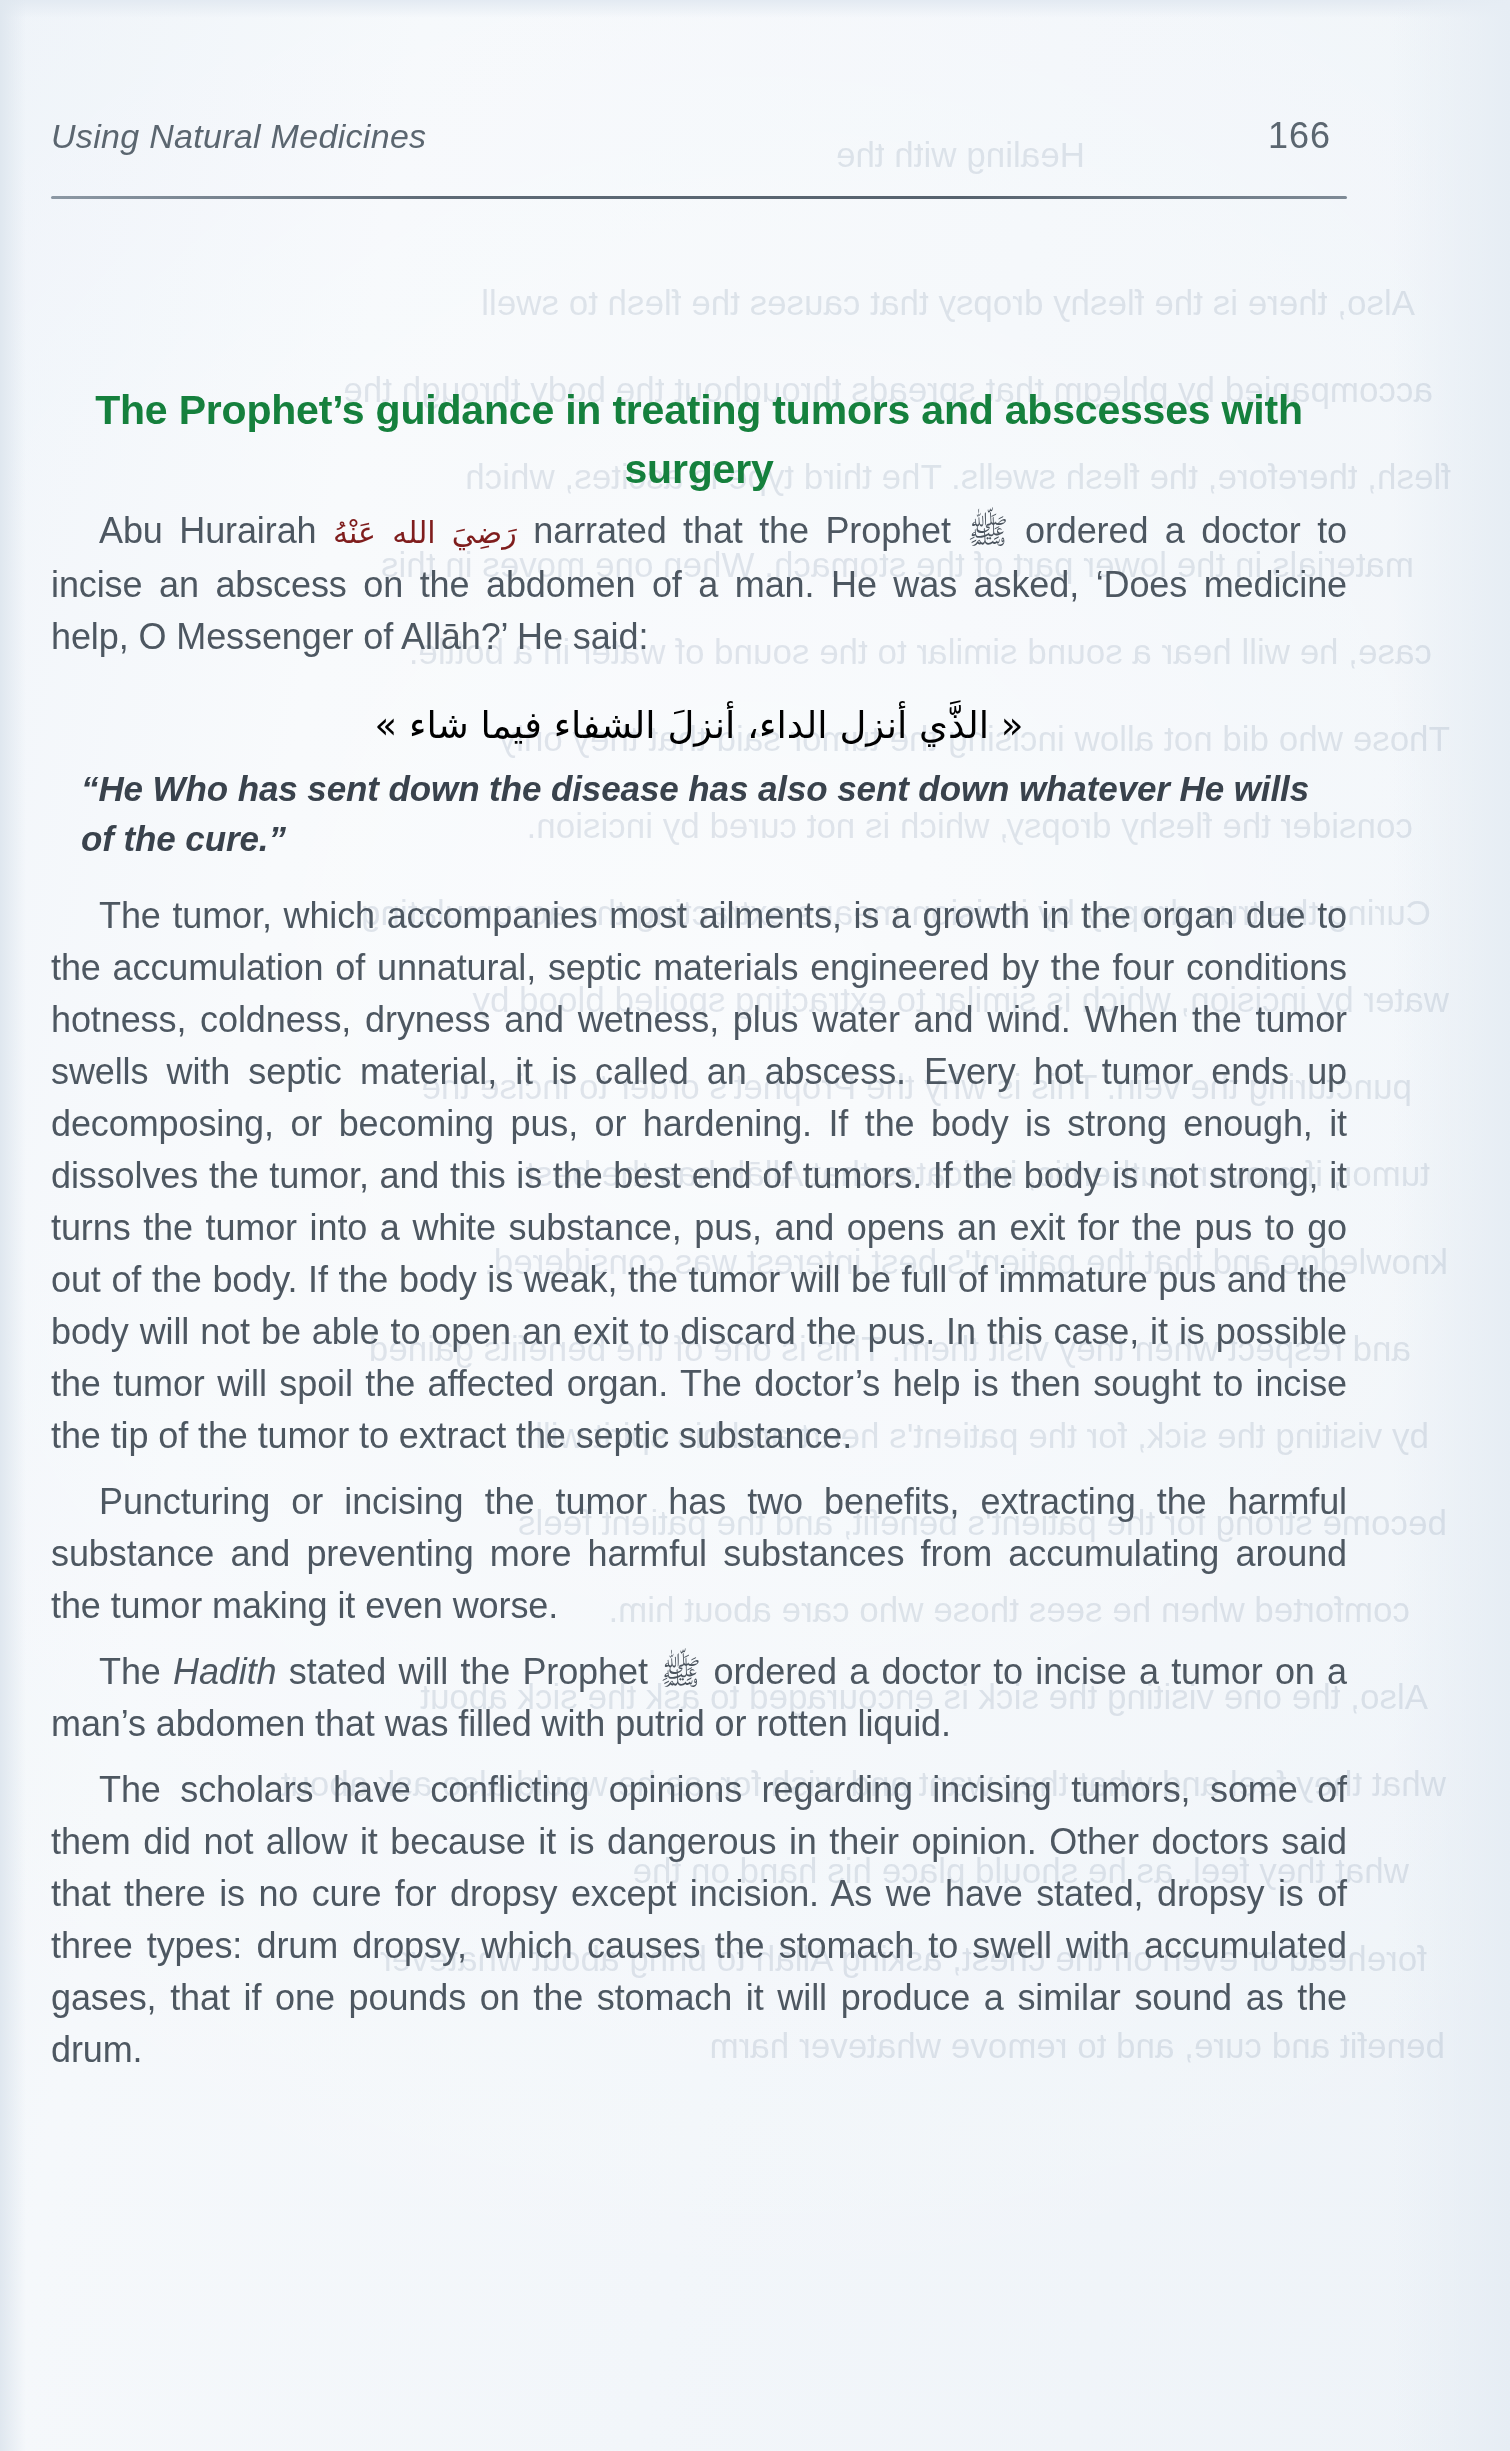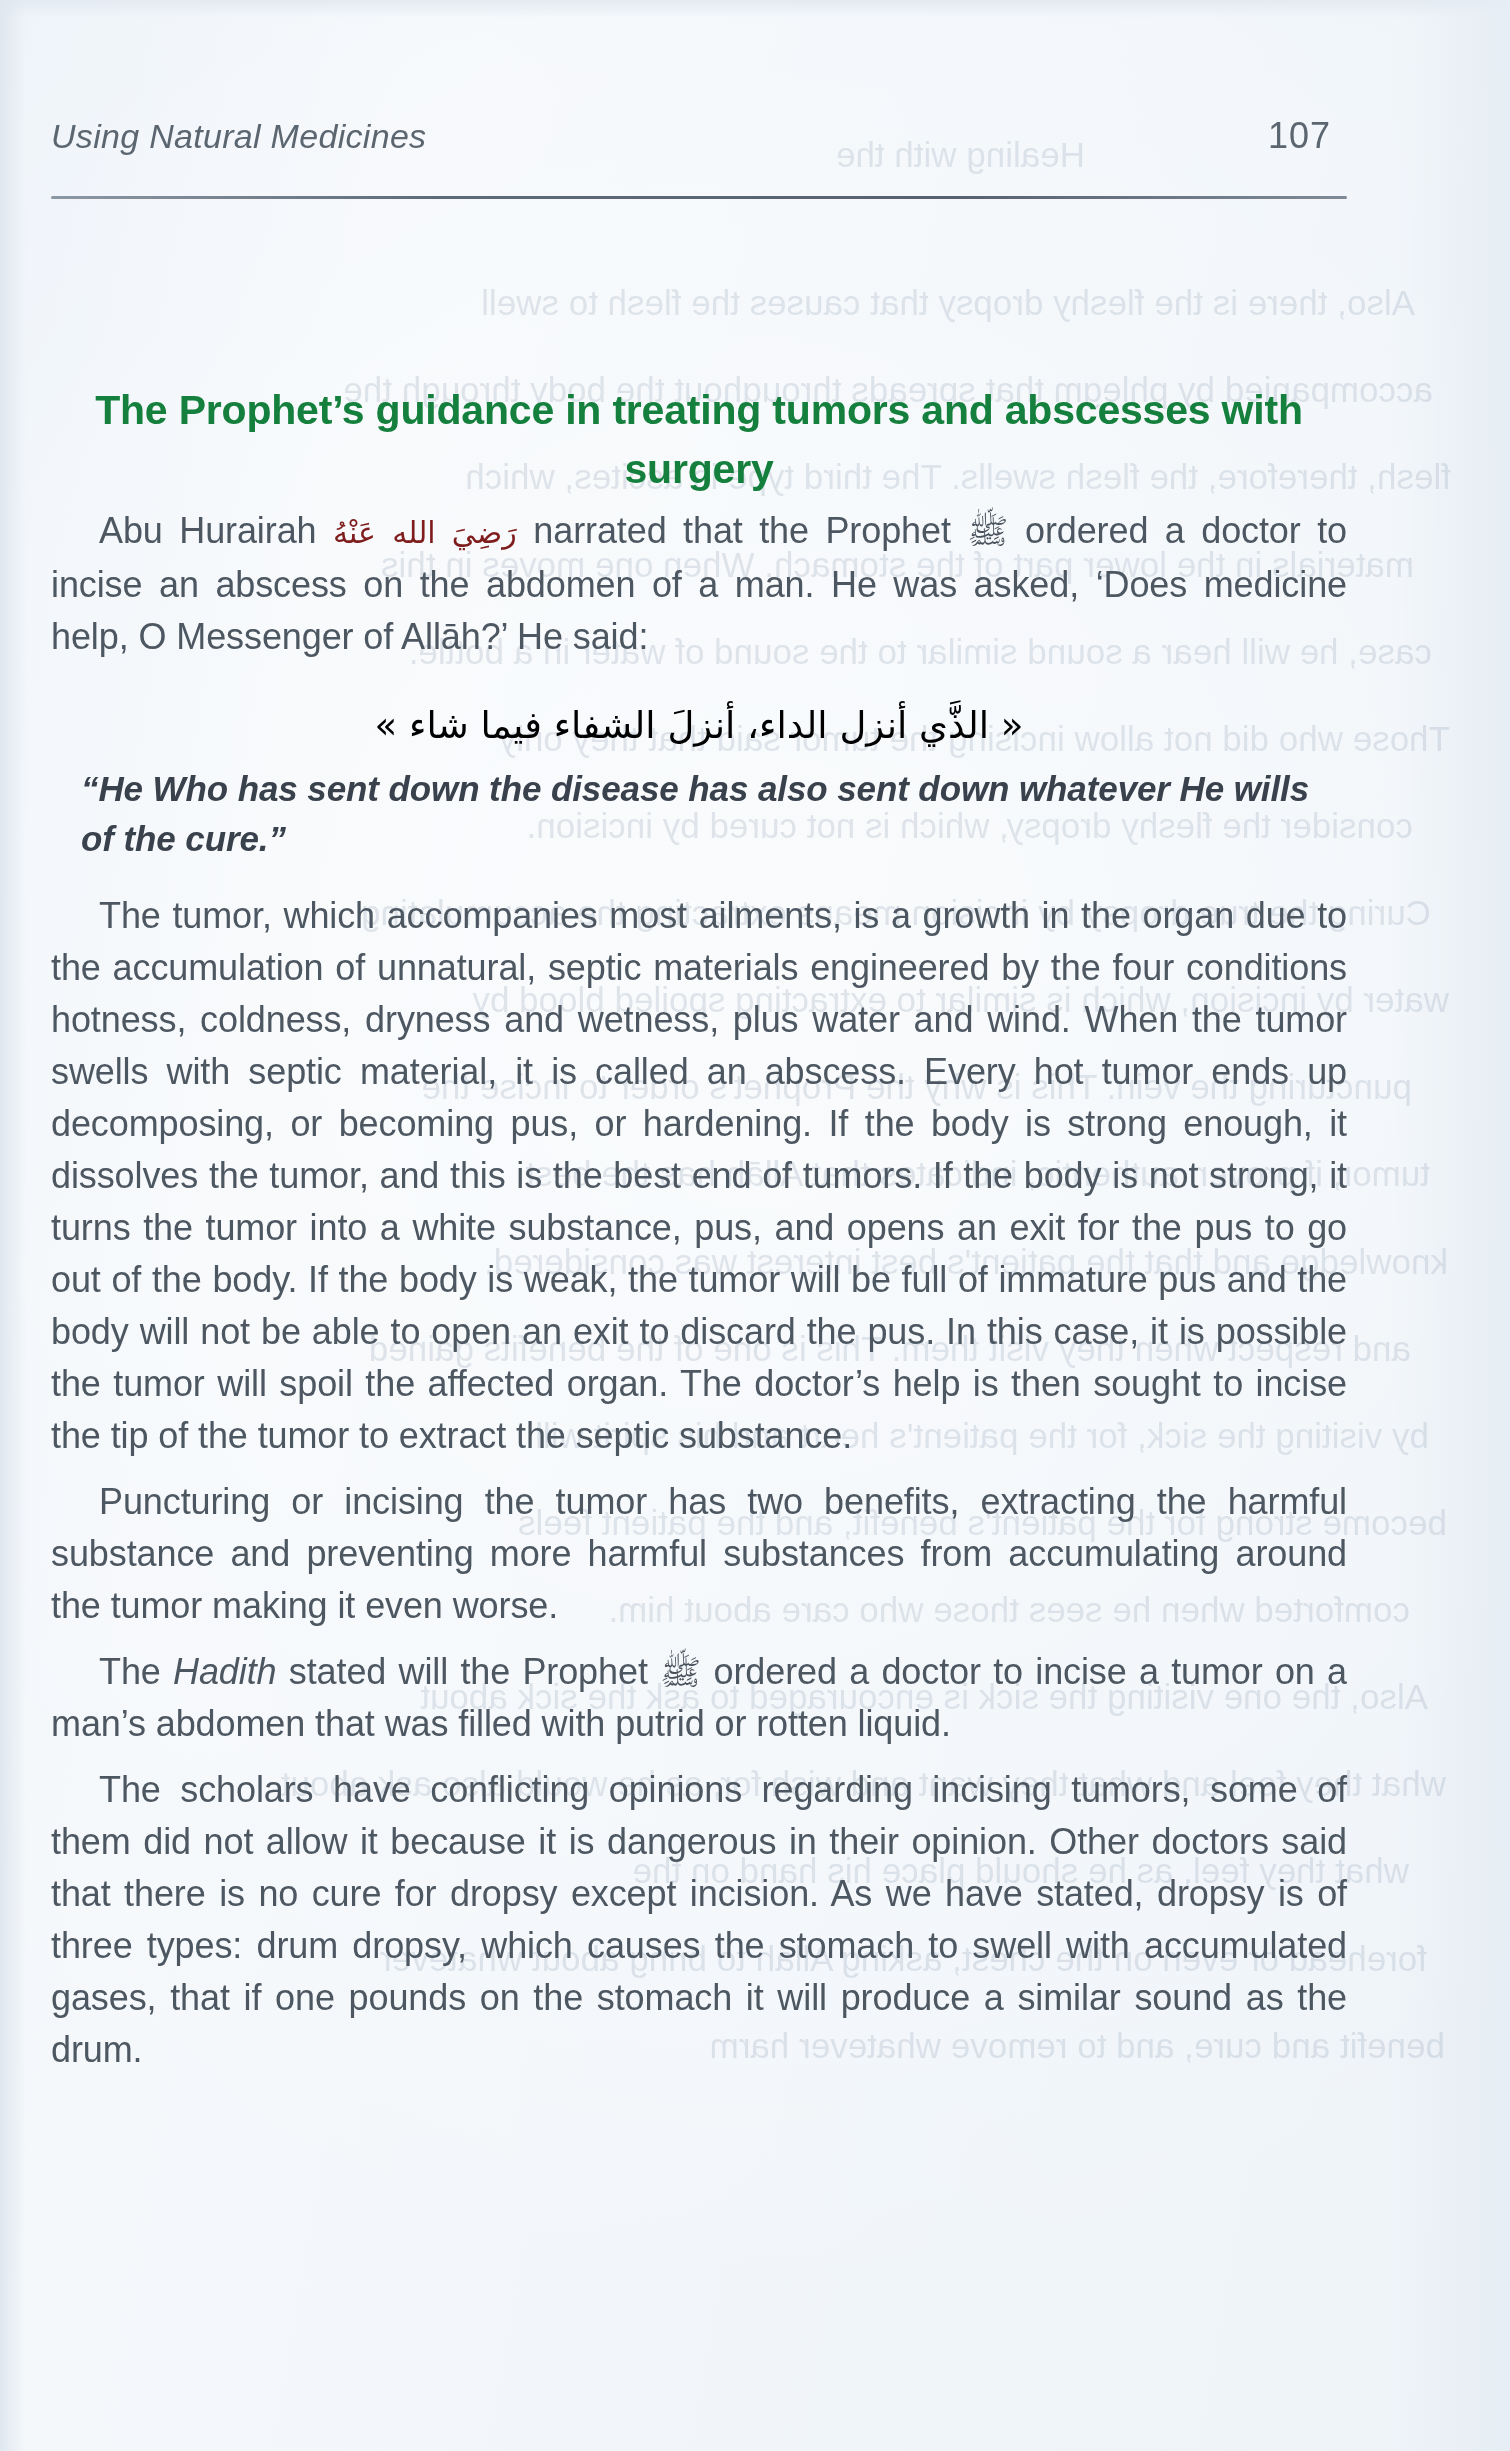--- a/index.html
+++ b/index.html
@@ -216,21 +216,21 @@
       <div class="bleed-line" style="top: 1758px; left: 65px;">what they feel and what they want and wish for, as he would also ask about</div>
       <div class="bleed-line" style="top: 1845px; left: 102px;">what they feel, as he should place his hand on the</div>
       <div class="bleed-line" style="top: 1933px; left: 84px;">forehead or even on the chest, asking Allāh to bring about whatever</div>
       <div class="bleed-line" style="top: 2020px; left: 66px;">benefit and cure, and to remove whatever harm</div>
     </div>
 
   <div class="content">
 
     <div class="running-head">
       <div class="running-head-title">Using Natural Medicines</div>
-      <div class="running-head-folio">107</div>
+      <div class="running-head-folio">166</div>
     </div>
 
     <div class="head-rule"></div>
 
     <h1 class="section-title">The Prophet’s guidance in treating tumors and abscesses with surgery</h1>
 
     <div class="body-block">
 
       <p class="para"><span>Abu Hurairah </span><span class="honorific">رَضِيَ الله عَنْهُ</span><span> narrated that the Prophet </span><span class="honorific-saw">ﷺ</span><span> ordered a doctor to incise an abscess on the abdomen of a man. He was asked, ‘Does medicine help, O Messenger of Allāh?’ He said:</span></p>
 

